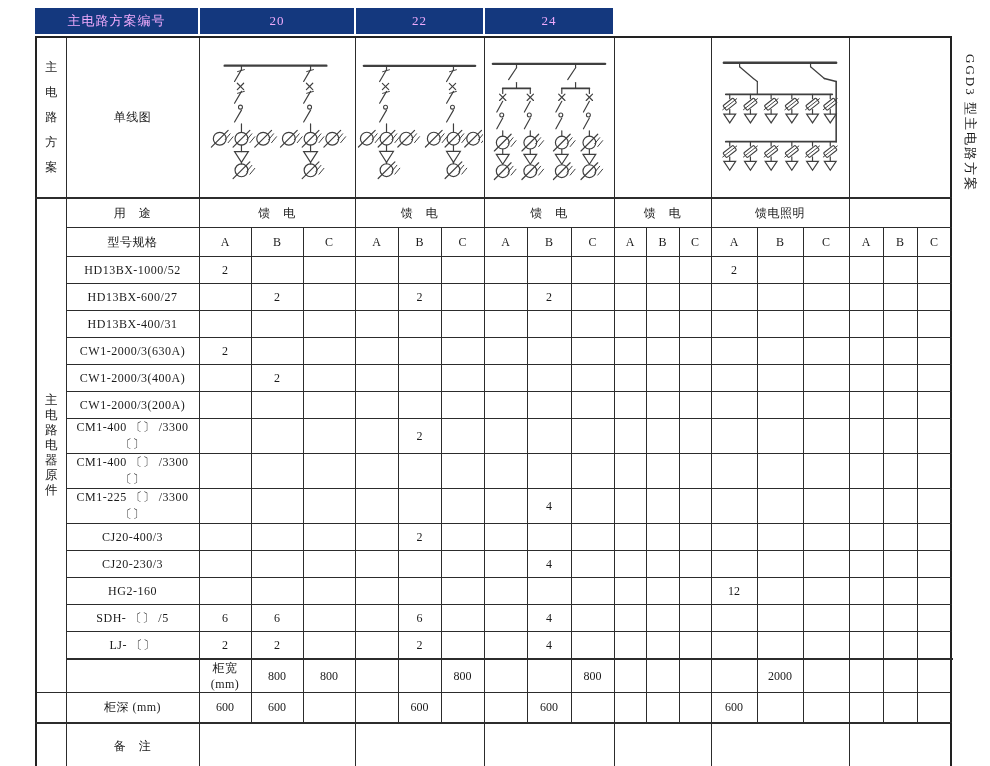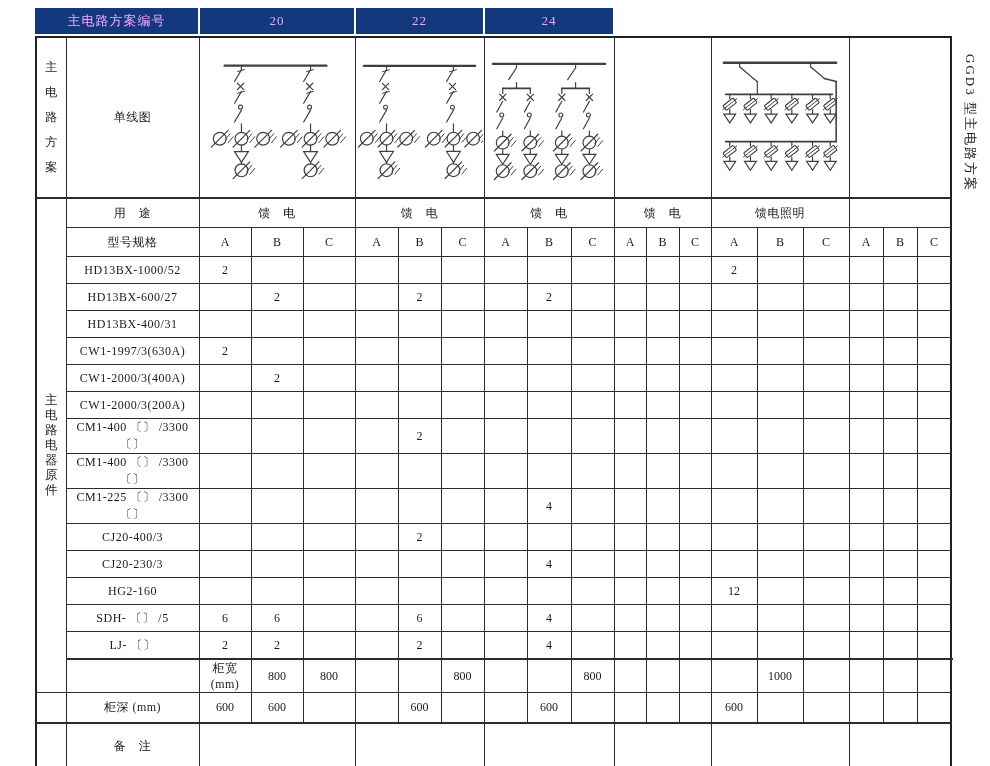--- a/index.html
+++ b/index.html
@@ -468,21 +468,21 @@
           <td class=""></td>
           <td class=""></td>
           <td class="gs"></td>
           <td class=""></td>
           <td class=""></td>
           <td class="gs"></td>
           <td class=""></td>
           <td class=""></td>
         </tr>
         <tr class="comp">
-          <td class="lbl">CW1-1997/3(630A)</td>
+          <td class="lbl">CW1-2000/3(630A)</td>
           <td class="gs">2</td>
           <td class=""></td>
           <td class=""></td>
           <td class="gs"></td>
           <td class=""></td>
           <td class=""></td>
           <td class="gs"></td>
           <td class=""></td>
           <td class=""></td>
           <td class="gs"></td>
@@ -713,21 +713,21 @@
           <td class=""></td>
           <td class="gs"></td>
           <td class="">800</td>
           <td class=""></td>
           <td class="gs"></td>
           <td class="">800</td>
           <td class=""></td>
           <td class="gs"></td>
           <td class=""></td>
           <td class=""></td>
-          <td class="gs">1000</td>
+          <td class="gs">2000</td>
           <td class=""></td>
           <td class=""></td>
           <td class="gs"></td>
           <td class=""></td>
           <td class=""></td>
         </tr>
       <tr id="row-depth">
         <td></td>
         <td class="lbl">柜深 (mm)</td>
       <td class="gs">600</td>

